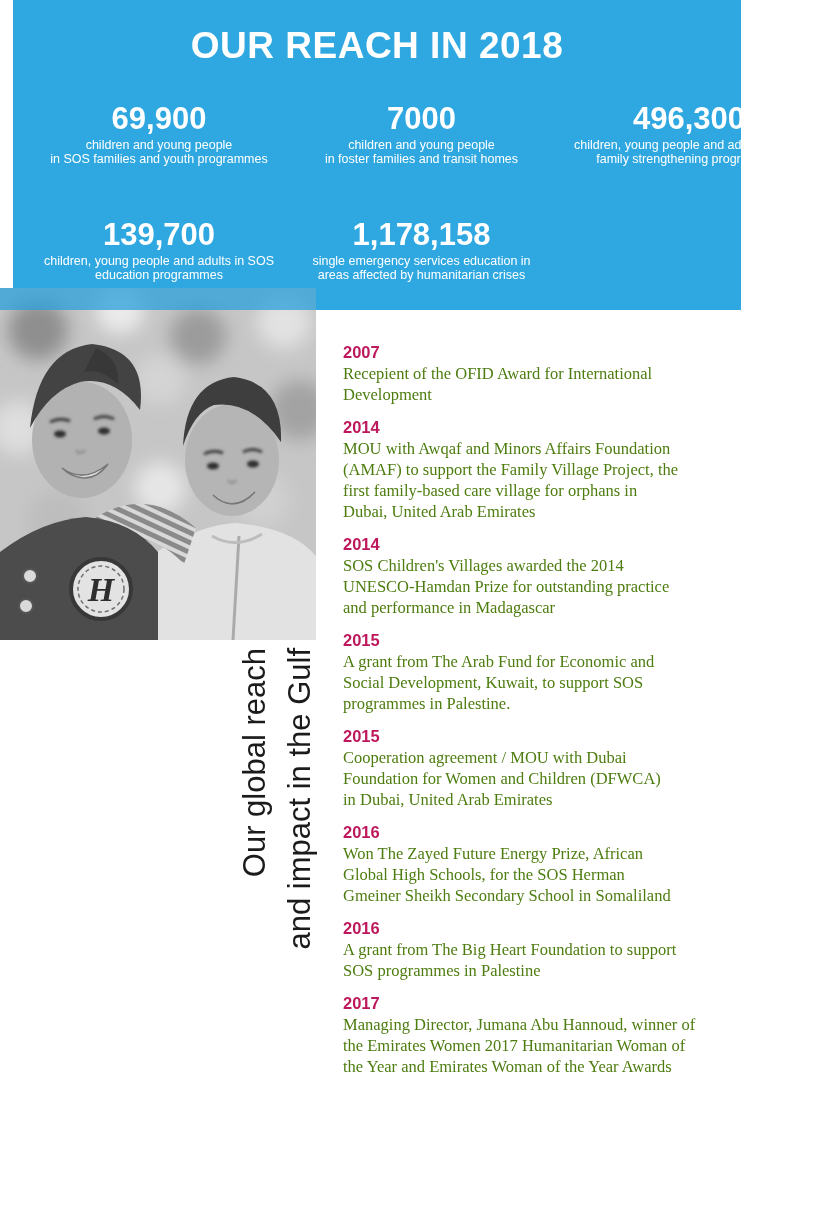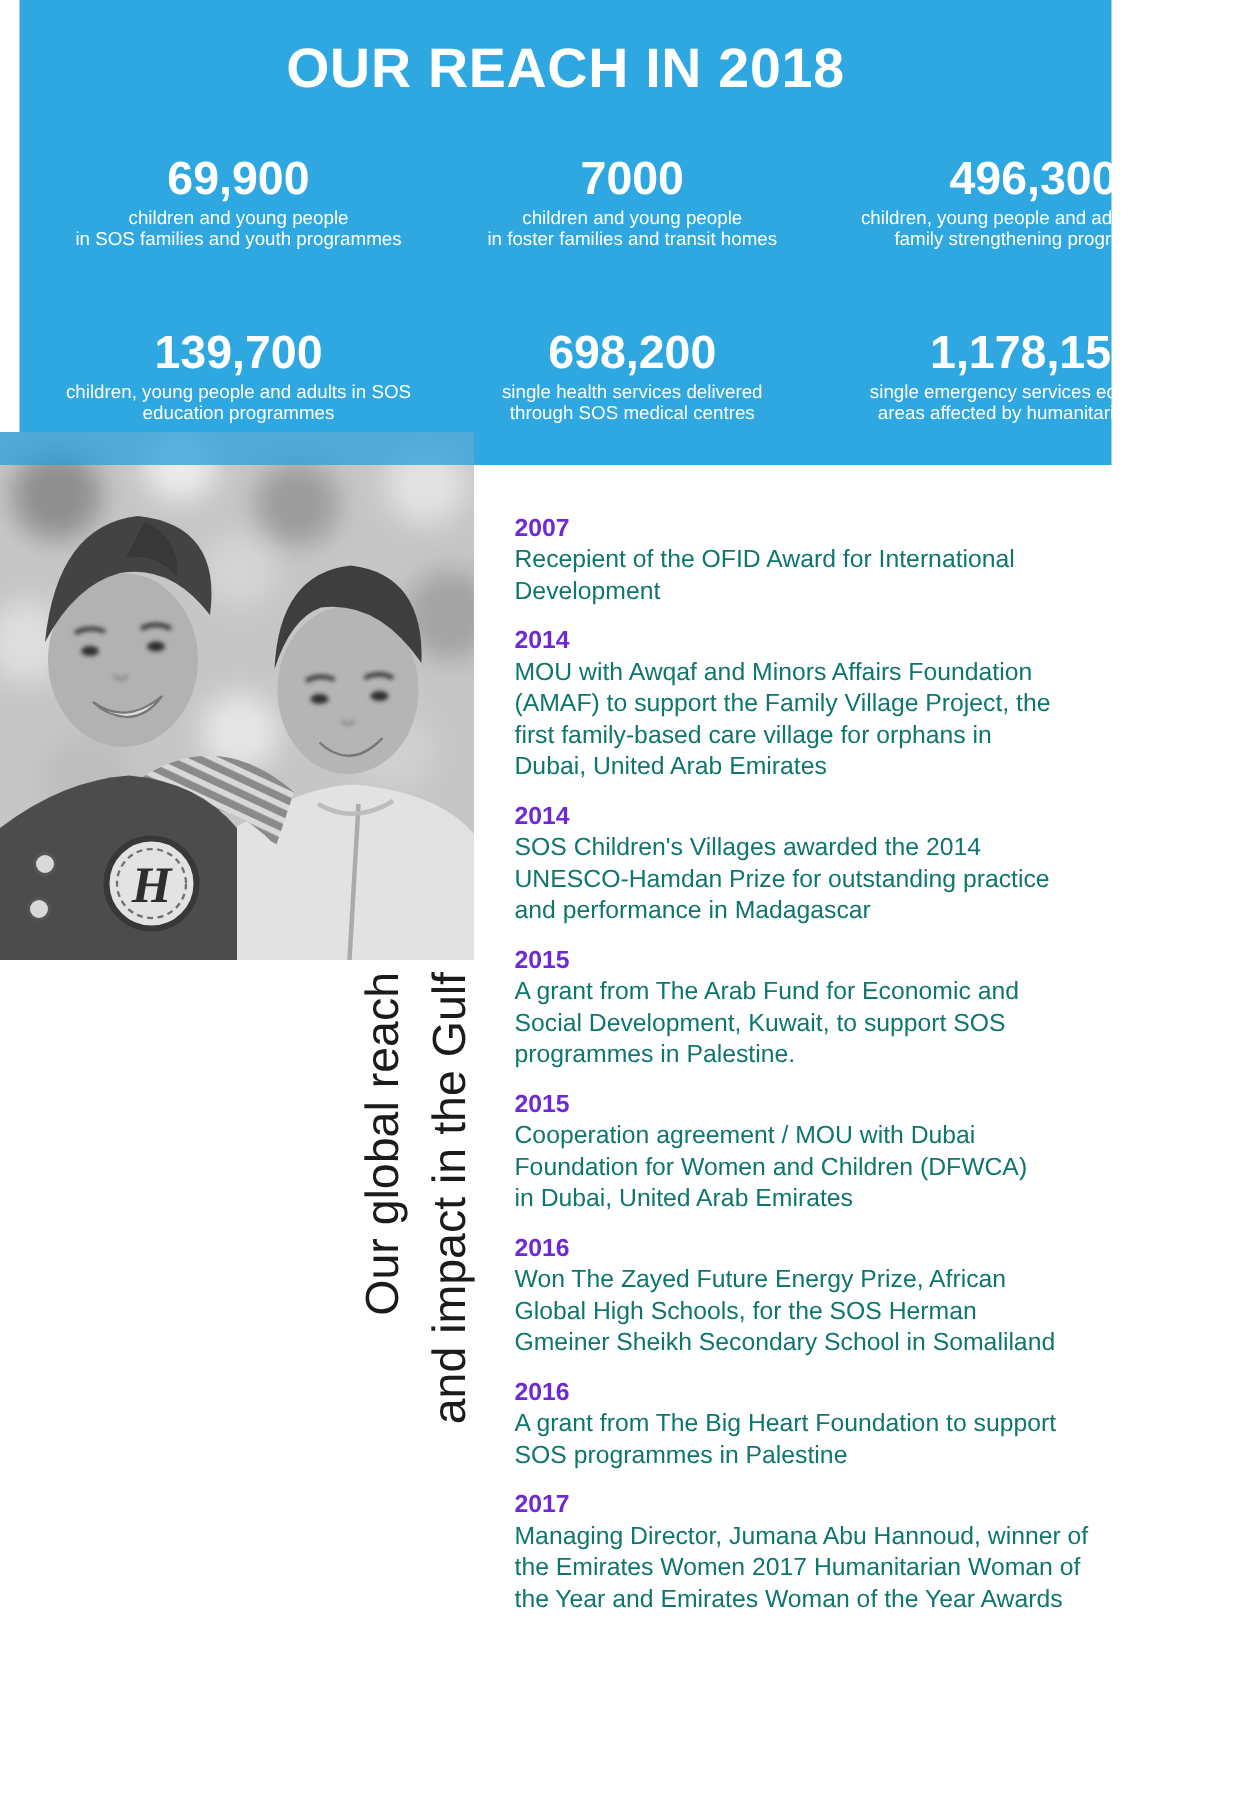--- a/index.html
+++ b/index.html
@@ -37,25 +37,25 @@
   .vtitle { position:absolute; left:232px; top:648px; width:90px; height:345px; }
   .vtitle-inner {
     position:absolute; left:0; top:345px; width:345px; height:90px;
     transform:rotate(-90deg); transform-origin:top left;
     text-align:right; font-size:31px; line-height:45px; color:#1b1b1b;
   }
   
   .timeline { position:absolute; left:343px; top:342px; width:480px; }
   .entry { margin-bottom:12px; }
   .entry-year {
-    color:#6d28d9; font-weight:bold; font-size:16.5px; line-height:20px;
+    color:#be185d; font-weight:bold; font-size:16.5px; line-height:20px;
     margin-bottom:1px;
   }
   .entry-desc {
-    color:#0f766e; font-size:16.5px; line-height:21px; white-space:pre-line;
+    color:#4d7c0f; font-size:16.5px; line-height:21px; white-space:pre-line;font-family:Liberation Serif, serif;
   }
 </style>
 </head>
 <body>
 
 <div class="page">
 
   <div class="header">
     <div class="header-title">OUR REACH IN 2018</div>
     <div class="stats">
@@ -71,25 +71,20 @@
       </div>
       <div class="stat">
         <div class="stat-value">496,300</div>
         <div class="stat-caption">children, young people and adults in SOS
 family strengthening programmes</div>
       </div>
       <div class="stat">
         <div class="stat-value">139,700</div>
         <div class="stat-caption">children, young people and adults in SOS
 education programmes</div>
-      </div>
-      <div class="stat">
-        <div class="stat-value">698,200</div>
-        <div class="stat-caption">single health services delivered
-through SOS medical centres</div>
       </div>
       <div class="stat">
         <div class="stat-value">1,178,158</div>
         <div class="stat-caption">single emergency services education in
 areas affected by humanitarian crises</div>
       </div>
     </div>
   </div>
 
   <div class="photo-wrap">

